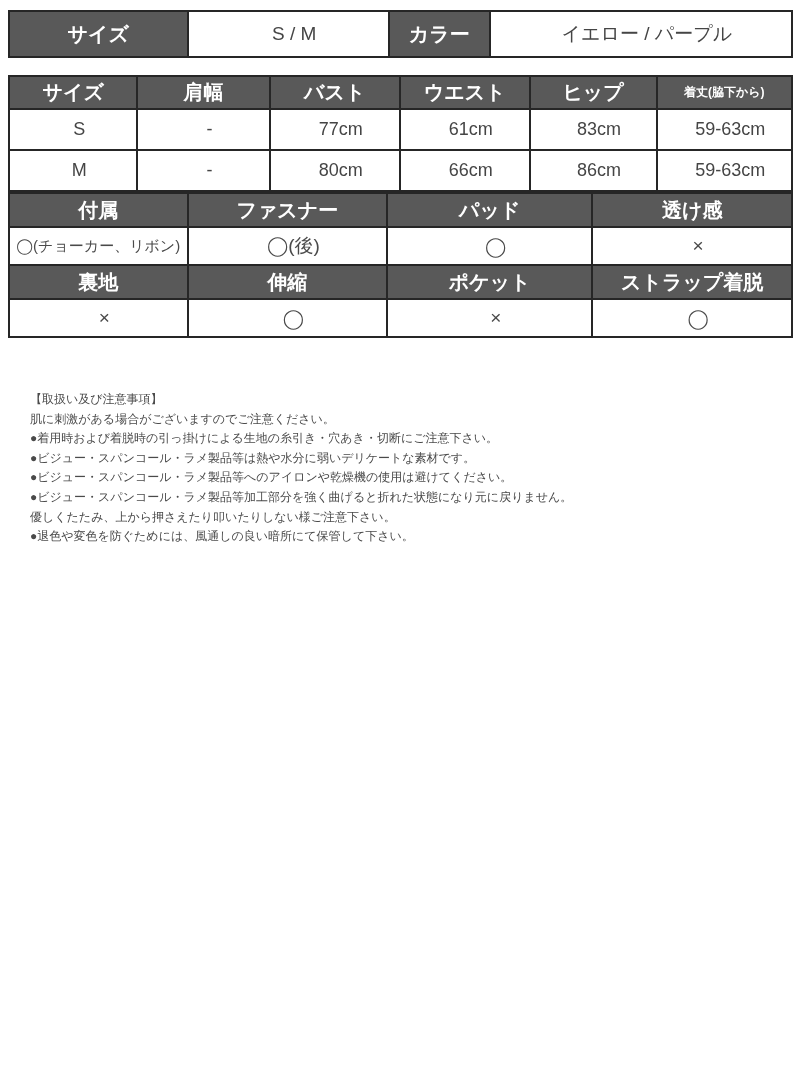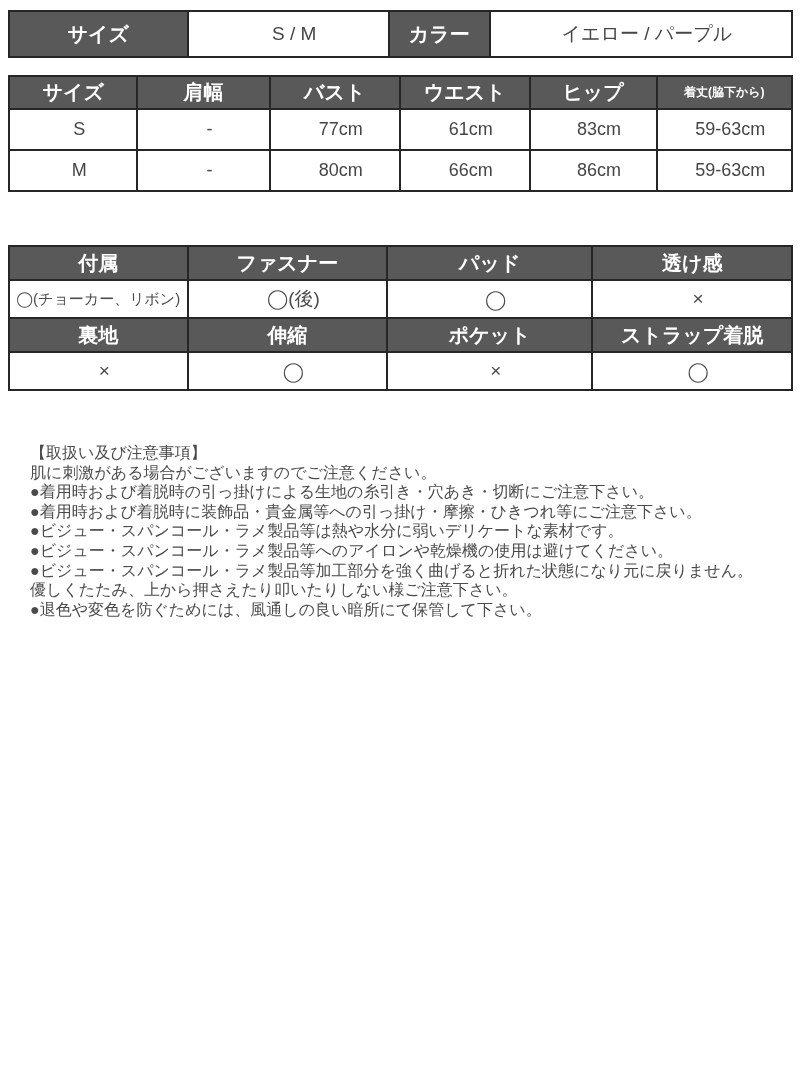--- a/index.html
+++ b/index.html
@@ -28,30 +28,30 @@
   .t1 tr { height:46px; }
 
   
   .t2 { margin-top:17px; }
   .t2 thead tr { height:33px; }
   .t2 tbody tr { height:41px; }
   .t2 td { font-size:18px; }
   th.small { font-size:12px; }
 
   
-  .t3 { margin-top:53px; }
+  .t3 { }
   .t3 tr.hrow { height:34px; }
   .t3 tr.vrow { height:38px; }
   .t3 td { font-size:19px; color:#4a4a4a; }
   .t3 td.long { font-size:15px; padding:0 1px; }
 
   
   .notes {
     margin-top:52px; padding-left:22px;
-    font-size:16px; line-height:19.6px; color:#4a4a4a;
+    font-size:12px; line-height:19.6px; color:#4a4a4a;
     white-space:nowrap;
   }
 </style>
 </head>
 <body>
 
 <div class="wrap">
 
   <table class="t1">
     <colgroup>
@@ -141,21 +141,20 @@
       <td>×</td>
       <td>◯</td>
     </tr>
   </tbody>
     </table>
 
   <div class="notes">
     <div>【取扱い及び注意事項】</div>
     <div>肌に刺激がある場合がございますのでご注意ください。</div>
     <div>●着用時および着脱時の引っ掛けによる生地の糸引き・穴あき・切断にご注意下さい。</div>
-    <div>●着用時および着脱時に装飾品・貴金属等への引っ掛け・摩擦・ひきつれ等にご注意下さい。</div>
     <div>●ビジュー・スパンコール・ラメ製品等は熱や水分に弱いデリケートな素材です。</div>
     <div>●ビジュー・スパンコール・ラメ製品等へのアイロンや乾燥機の使用は避けてください。</div>
     <div>●ビジュー・スパンコール・ラメ製品等加工部分を強く曲げると折れた状態になり元に戻りません。</div>
     <div>優しくたたみ、上から押さえたり叩いたりしない様ご注意下さい。</div>
     <div>●退色や変色を防ぐためには、風通しの良い暗所にて保管して下さい。</div>
   </div>
 
 </div>
 
 </body></html>

